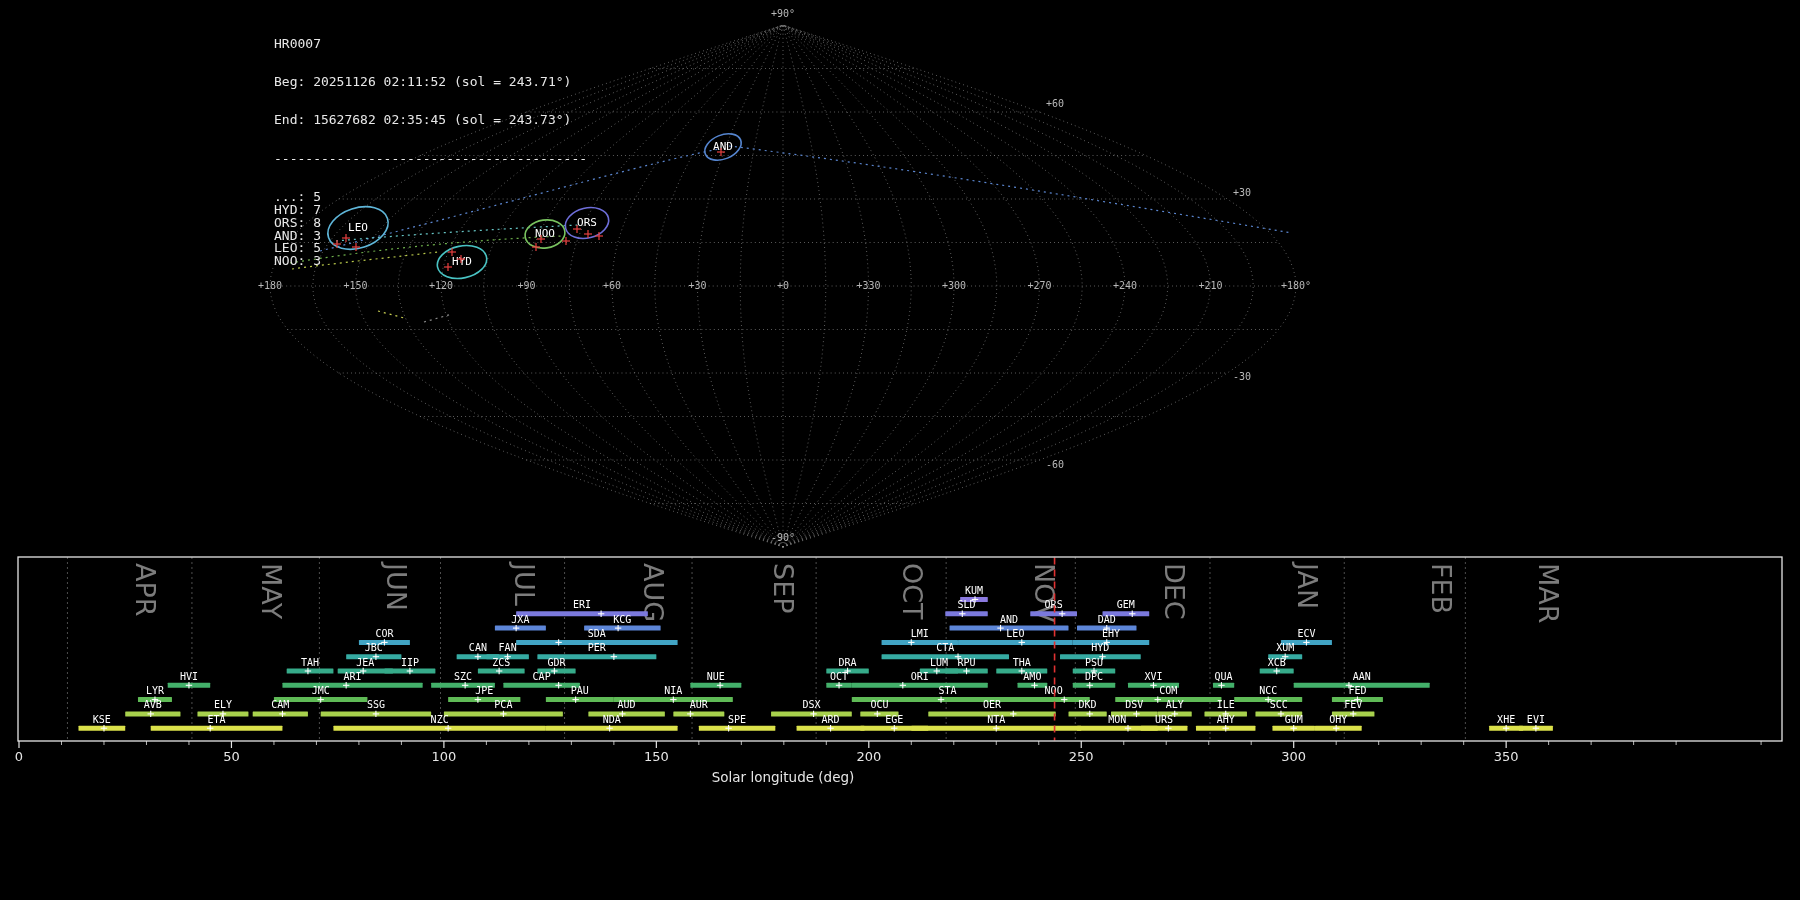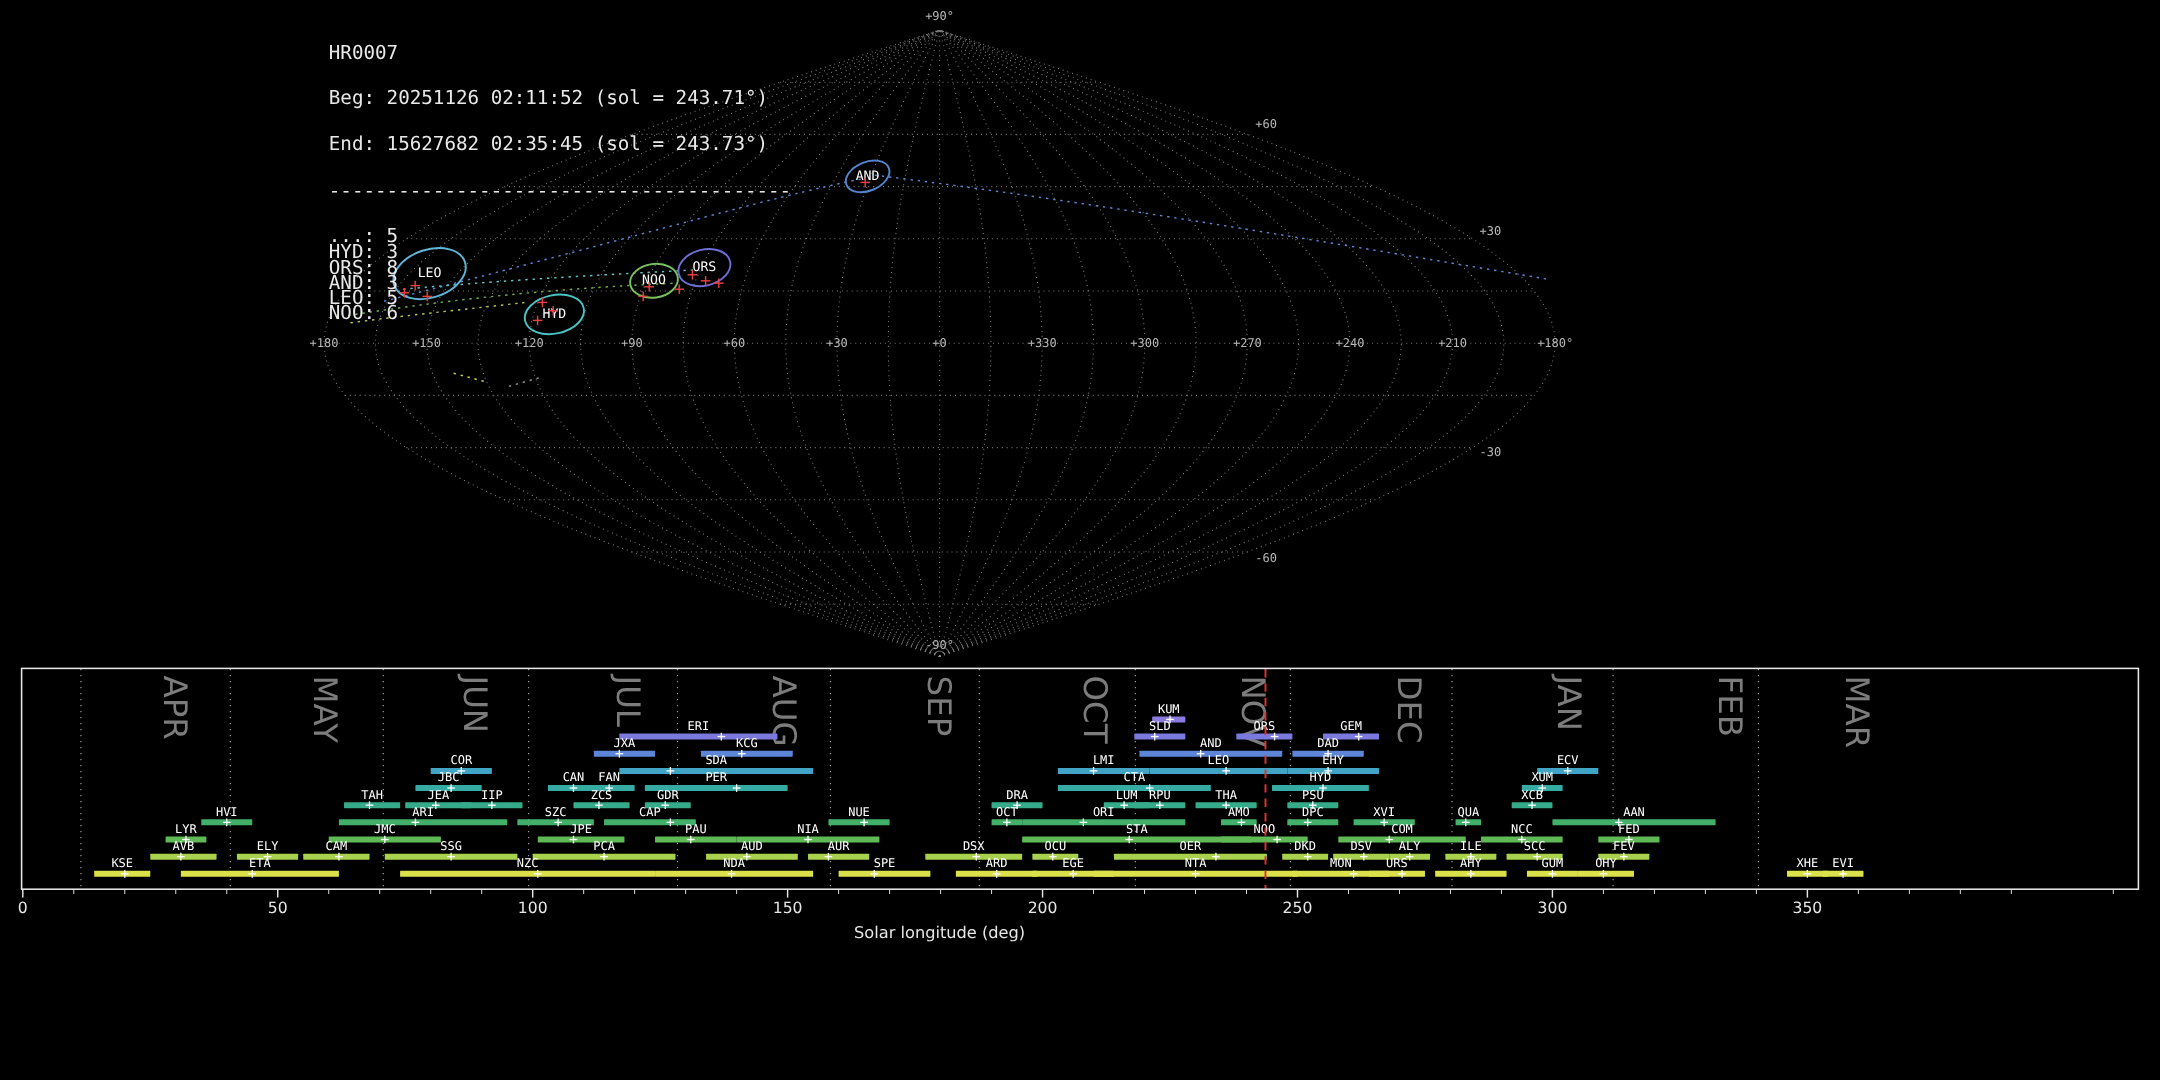--- a/index.html
+++ b/index.html
@@ -1,19 +1,19 @@
 <!DOCTYPE html>
 <html><head>
 <meta charset="utf-8">
 <style>
   html,body{margin:0;padding:0;background:#000;}
   .stage{position:relative;width:1800px;height:900px;background:#000;overflow:hidden;
          font-family:"DejaVu Sans Mono","Liberation Mono",monospace;}
   svg{position:absolute;left:0;top:0;}
-  #info{position:absolute;left:274px;top:12px;color:#e8e8e8;font-size:16px;line-height:12.8px;white-space:pre;}
+  #info{position:absolute;left:274px;top:12px;color:#e8e8e8;font-size:13px;line-height:12.8px;white-space:pre;}
   #info div{height:12.8px;}
 </style>
 </head>
 <body>
 
 <div class="stage">
   <svg id="scene" width="1800" height="900">
     <g id="g-grid">
         <polyline points="783.0,547.0 756.2,538.3 729.4,529.6 702.7,520.9 676.3,512.2 650.2,503.5 624.5,494.8 599.2,486.1 574.3,477.4 550.1,468.7 526.5,460.0 503.6,451.3 481.5,442.6 460.2,433.9 439.7,425.2 420.3,416.5 401.8,407.8 384.3,399.1 368.0,390.4 352.8,381.7 338.7,373.0 325.9,364.3 314.4,355.6 304.1,346.9 295.1,338.2 287.5,329.5 281.2,320.8 276.3,312.1 272.8,303.4 270.7,294.7 270.0,286.0 270.7,277.3 272.8,268.6 276.3,259.9 281.2,251.2 287.5,242.5 295.1,233.8 304.1,225.1 314.4,216.4 325.9,207.7 338.7,199.0 352.8,190.3 368.0,181.6 384.3,172.9 401.8,164.2 420.3,155.5 439.7,146.8 460.2,138.1 481.5,129.4 503.6,120.7 526.5,112.0 550.1,103.3 574.3,94.6 599.2,85.9 624.5,77.2 650.2,68.5 676.3,59.8 702.7,51.1 729.4,42.4 756.2,33.7 783.0,25.0" fill="none" stroke="#8f8f8f" stroke-width="0.9" stroke-dasharray="0.7 3.4"></polyline>
         <polyline points="783.0,547.0 758.4,538.3 733.8,529.6 709.4,520.9 685.2,512.2 661.3,503.5 637.7,494.8 614.5,486.1 591.7,477.4 569.5,468.7 547.9,460.0 526.9,451.3 506.6,442.6 487.1,433.9 468.3,425.2 450.5,416.5 433.5,407.8 417.5,399.1 402.6,390.4 388.6,381.7 375.8,373.0 364.0,364.3 353.4,355.6 344.0,346.9 335.8,338.2 328.8,329.5 323.0,320.8 318.5,312.1 315.3,303.4 313.4,294.7 312.8,286.0 313.4,277.3 315.3,268.6 318.5,259.9 323.0,251.2 328.8,242.5 335.8,233.8 344.0,225.1 353.4,216.4 364.0,207.7 375.8,199.0 388.6,190.3 402.6,181.6 417.5,172.9 433.5,164.2 450.5,155.5 468.3,146.8 487.1,138.1 506.6,129.4 526.9,120.7 547.9,112.0 569.5,103.3 591.7,94.6 614.5,85.9 637.7,77.2 661.3,68.5 685.2,59.8 709.4,51.1 733.8,42.4 758.4,33.7 783.0,25.0" fill="none" stroke="#8f8f8f" stroke-width="0.9" stroke-dasharray="0.7 3.4"></polyline>
@@ -544,15 +544,15 @@
         <text x="1506.1499999999999" y="761" fill="#e6e6e6" font-size="13" text-anchor="middle" font-family="&quot;DejaVu Sans&quot;,sans-serif">350</text>
         <text x="783" y="782" fill="#e6e6e6" font-size="13.5" text-anchor="middle" font-family="&quot;DejaVu Sans&quot;,sans-serif">Solar longitude (deg)</text>
       </g>
   </svg>
 
   <div id="info">
     <div>HR0007</div>
     <div>Beg: 20251126 02:11:52 (sol = 243.71°)</div>
     <div>End: 15627682 02:35:45 (sol = 243.73°)</div>
     <div>----------------------------------------</div>
-    <div id="counts"><div>...: 5</div><div>HYD: 3</div><div>ORS: 8</div><div>AND: 3</div><div>LEO: 5</div><div>NOO: 6</div></div>
+    <div id="counts"><div>...: 5</div><div>HYD: 7</div><div>ORS: 8</div><div>AND: 3</div><div>LEO: 5</div><div>NOO: 3</div></div>
   </div>
 </div>
 
 </body></html>

